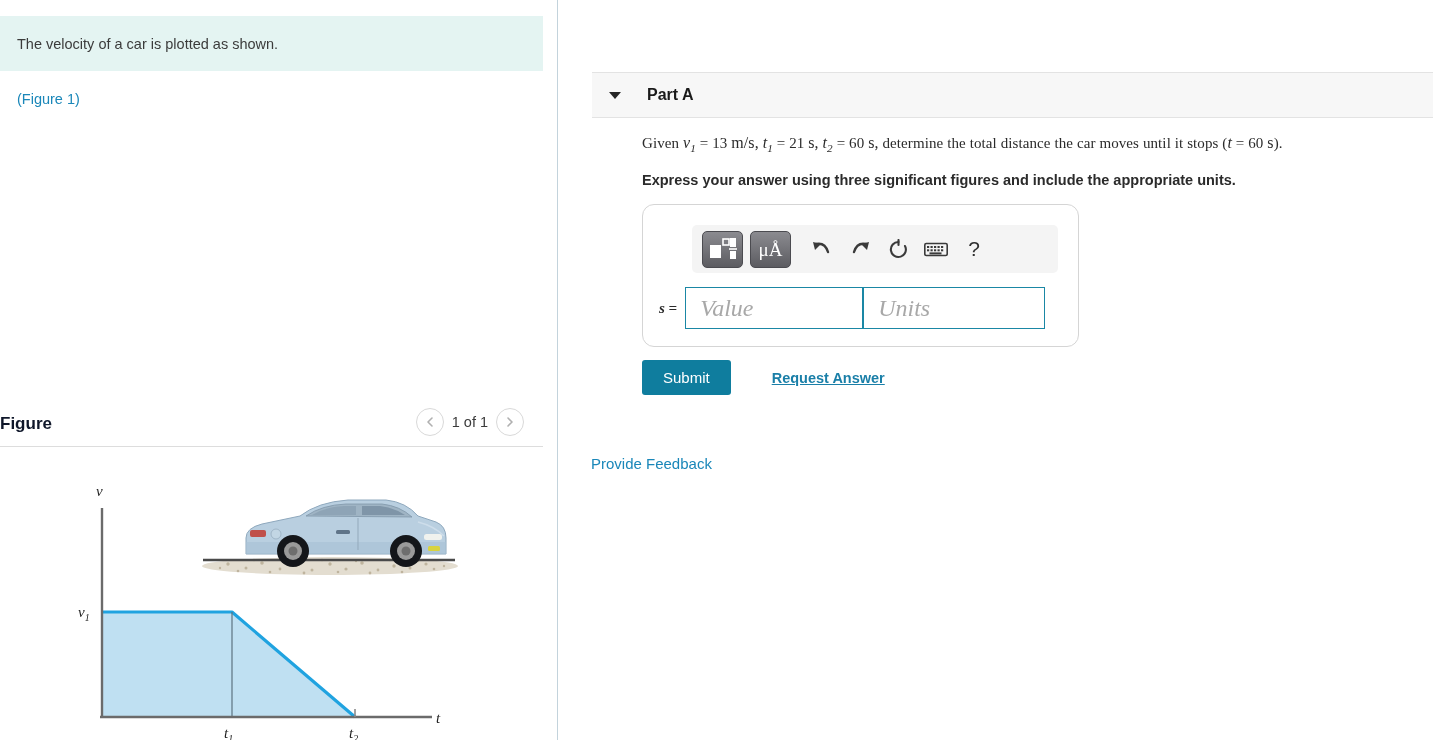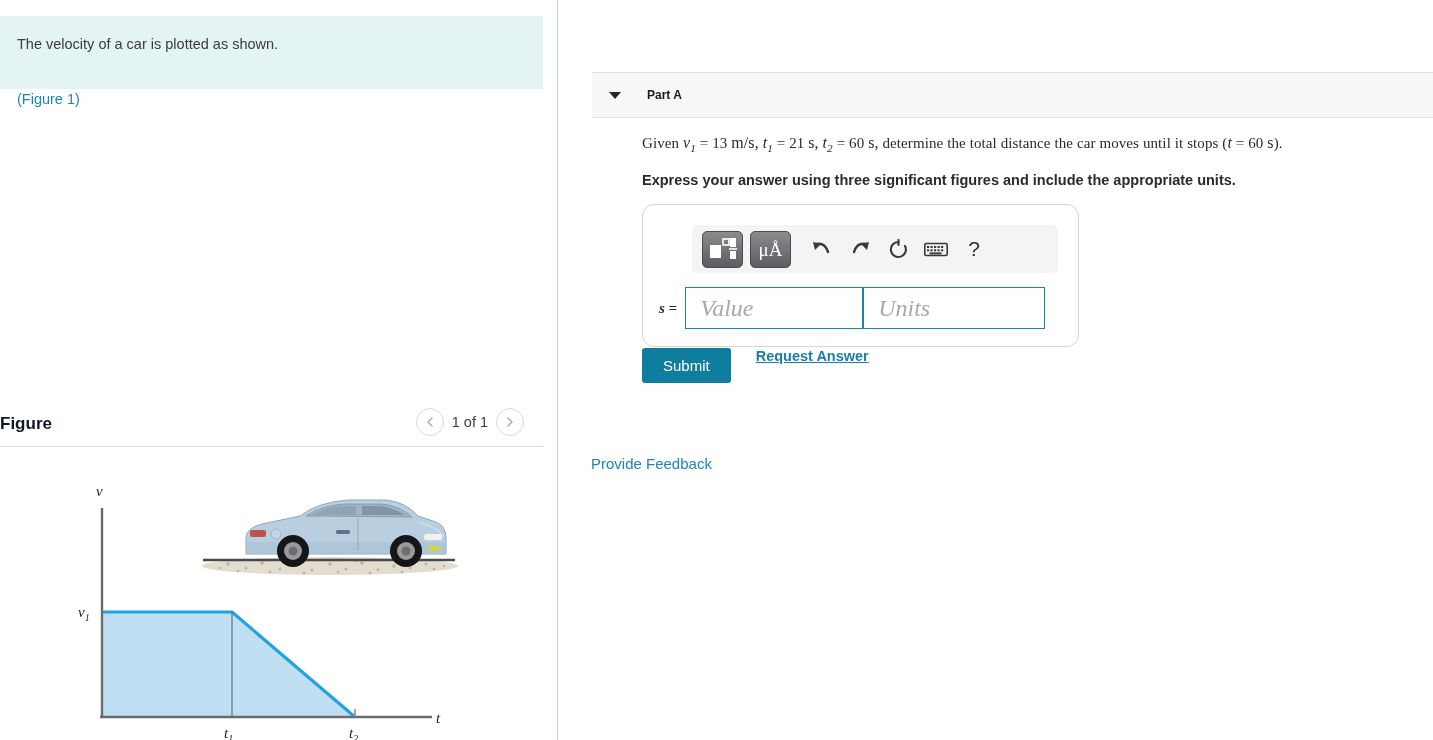--- a/index.html
+++ b/index.html
@@ -20,21 +20,21 @@
   #left-column {
     position: absolute;
     left: 0; top: 0;
     width: 543px;
     height: 740px;
   }
   #problem-statement {
     position: absolute;
     left: 0; top: 16px;
     width: 543px;
-    height: 73px;
+    height: 55px;
     background: #e4f4f2;
     box-sizing: border-box;
     padding: 18px 20px 0 17px;
   }
   #problem-text {
     font-size: 14.5px;
     line-height: 20px;
     color: #3b3b3b;
   }
   #figure-link {
@@ -127,21 +127,21 @@
   }
   #part-a-caret {
     margin-left: 17px;
     width: 0; height: 0;
     border-left: 6px solid transparent;
     border-right: 6px solid transparent;
     border-top: 7px solid #262626;
   }
   #part-a-label {
     margin-left: 26px;
-    font-size: 12px;
+    font-size: 16px;
     font-weight: bold;
     color: #1a1a1a;
   }
 
   #part-a-body {
     position: absolute;
     left: 84px; top: 134px;
     width: 790px;
   }
   #question-line {
@@ -250,23 +250,24 @@
     padding: 8px 14px;
     outline: none;
   }
   .answer-field::placeholder { color: #a8a8a8; opacity: 1; }
   #value-field { width: 178px; }
   #units-field { width: 182px; border-left: 1px solid #1a87a5; }
 
   
   #submit-row {
     position: absolute;
-    left: 84px; top: 348px;
-    display: flex;
-    align-items: flex-start;
+    left: 84px; top: 360px;
+    display: flex;
+    align-items: center;
+    gap: 16px;
   }
   #submit-button {
     background: #0f7d9e;
     color: #ffffff;
     border: none;
     border-radius: 3px;
     font-family: "Liberation Sans", sans-serif;
     font-size: 15px;
     padding: 9px 21px;
     cursor: pointer;

